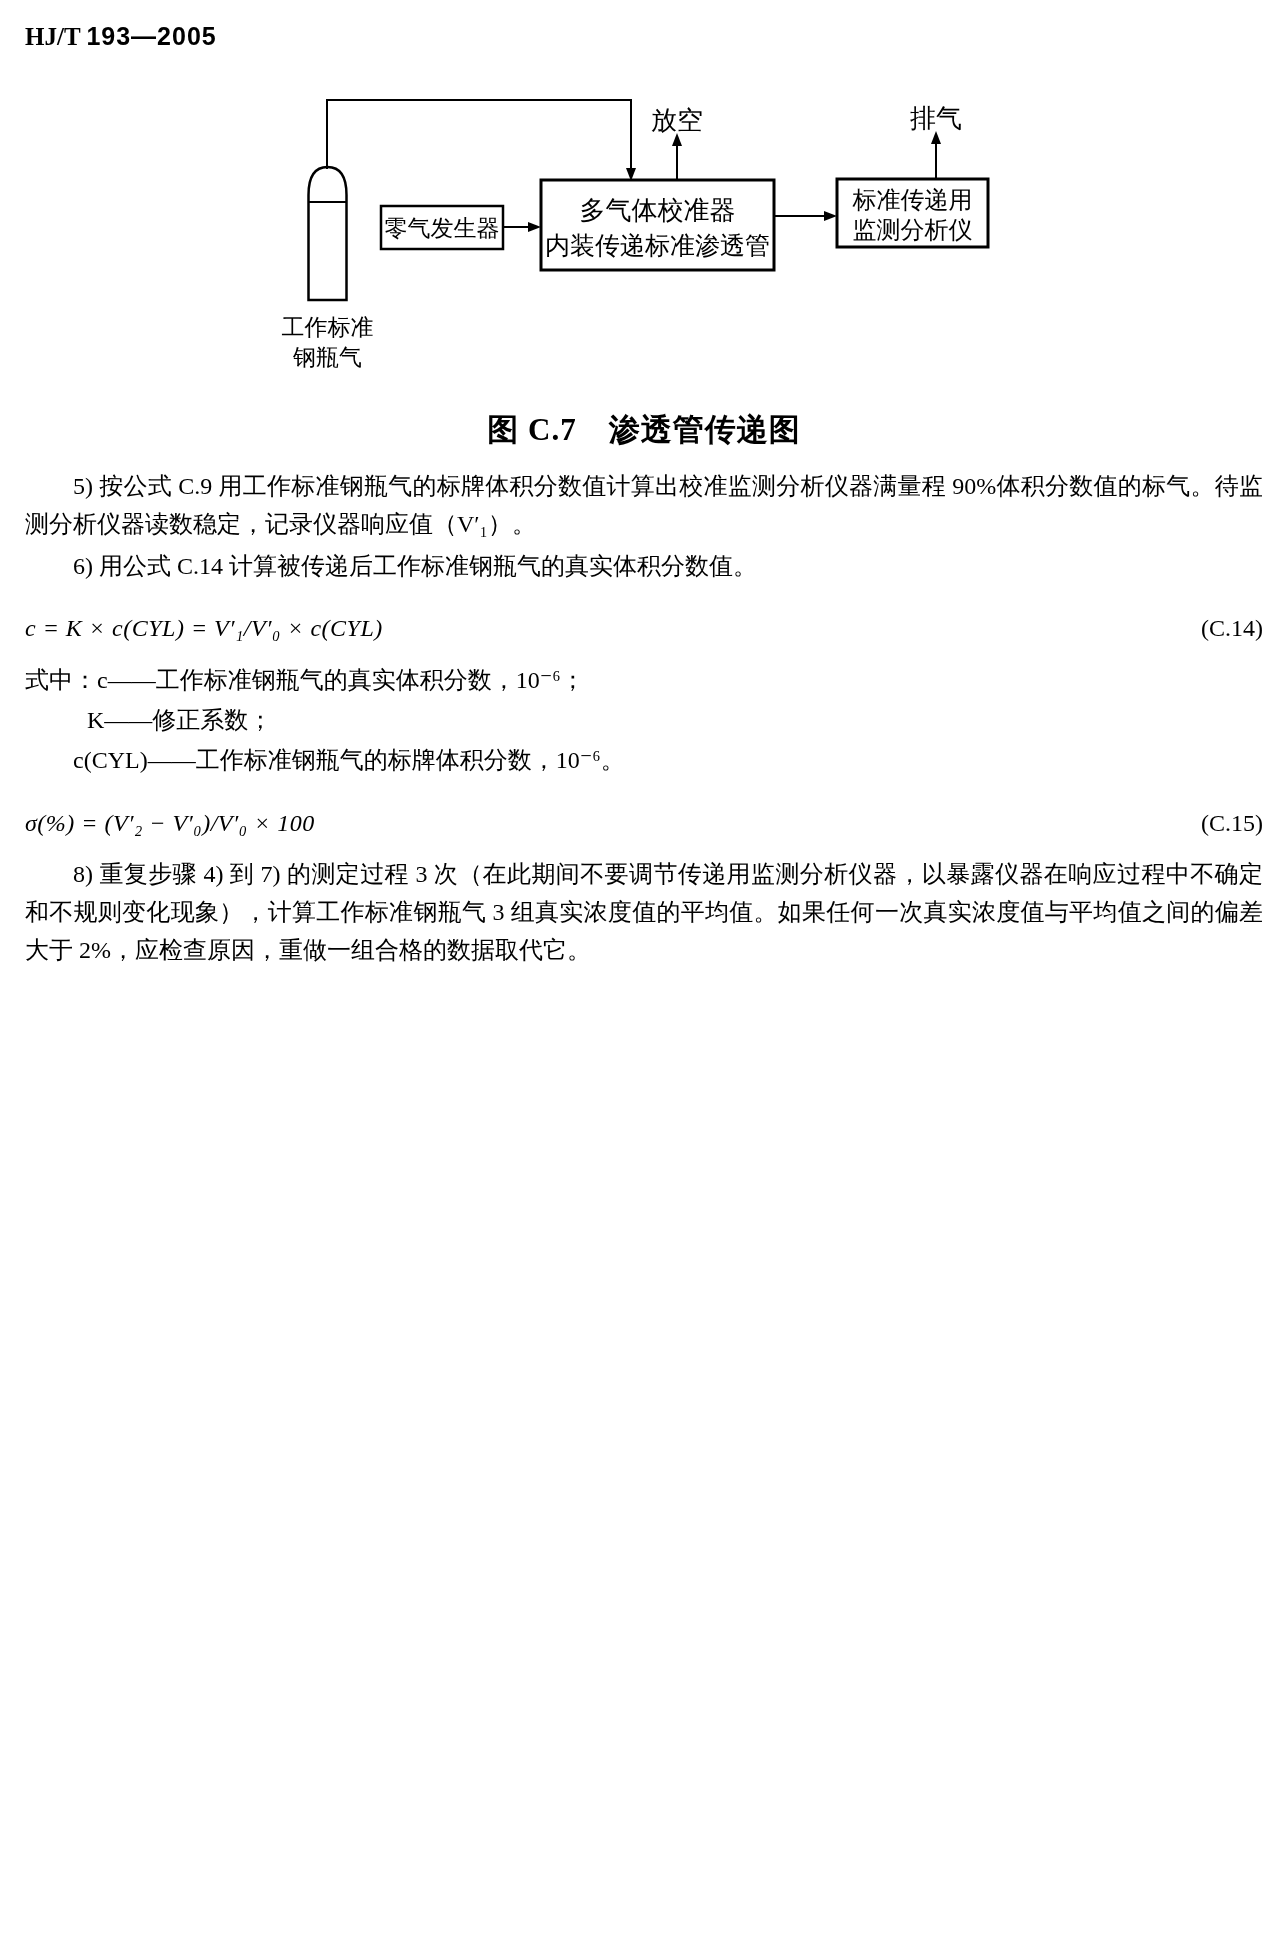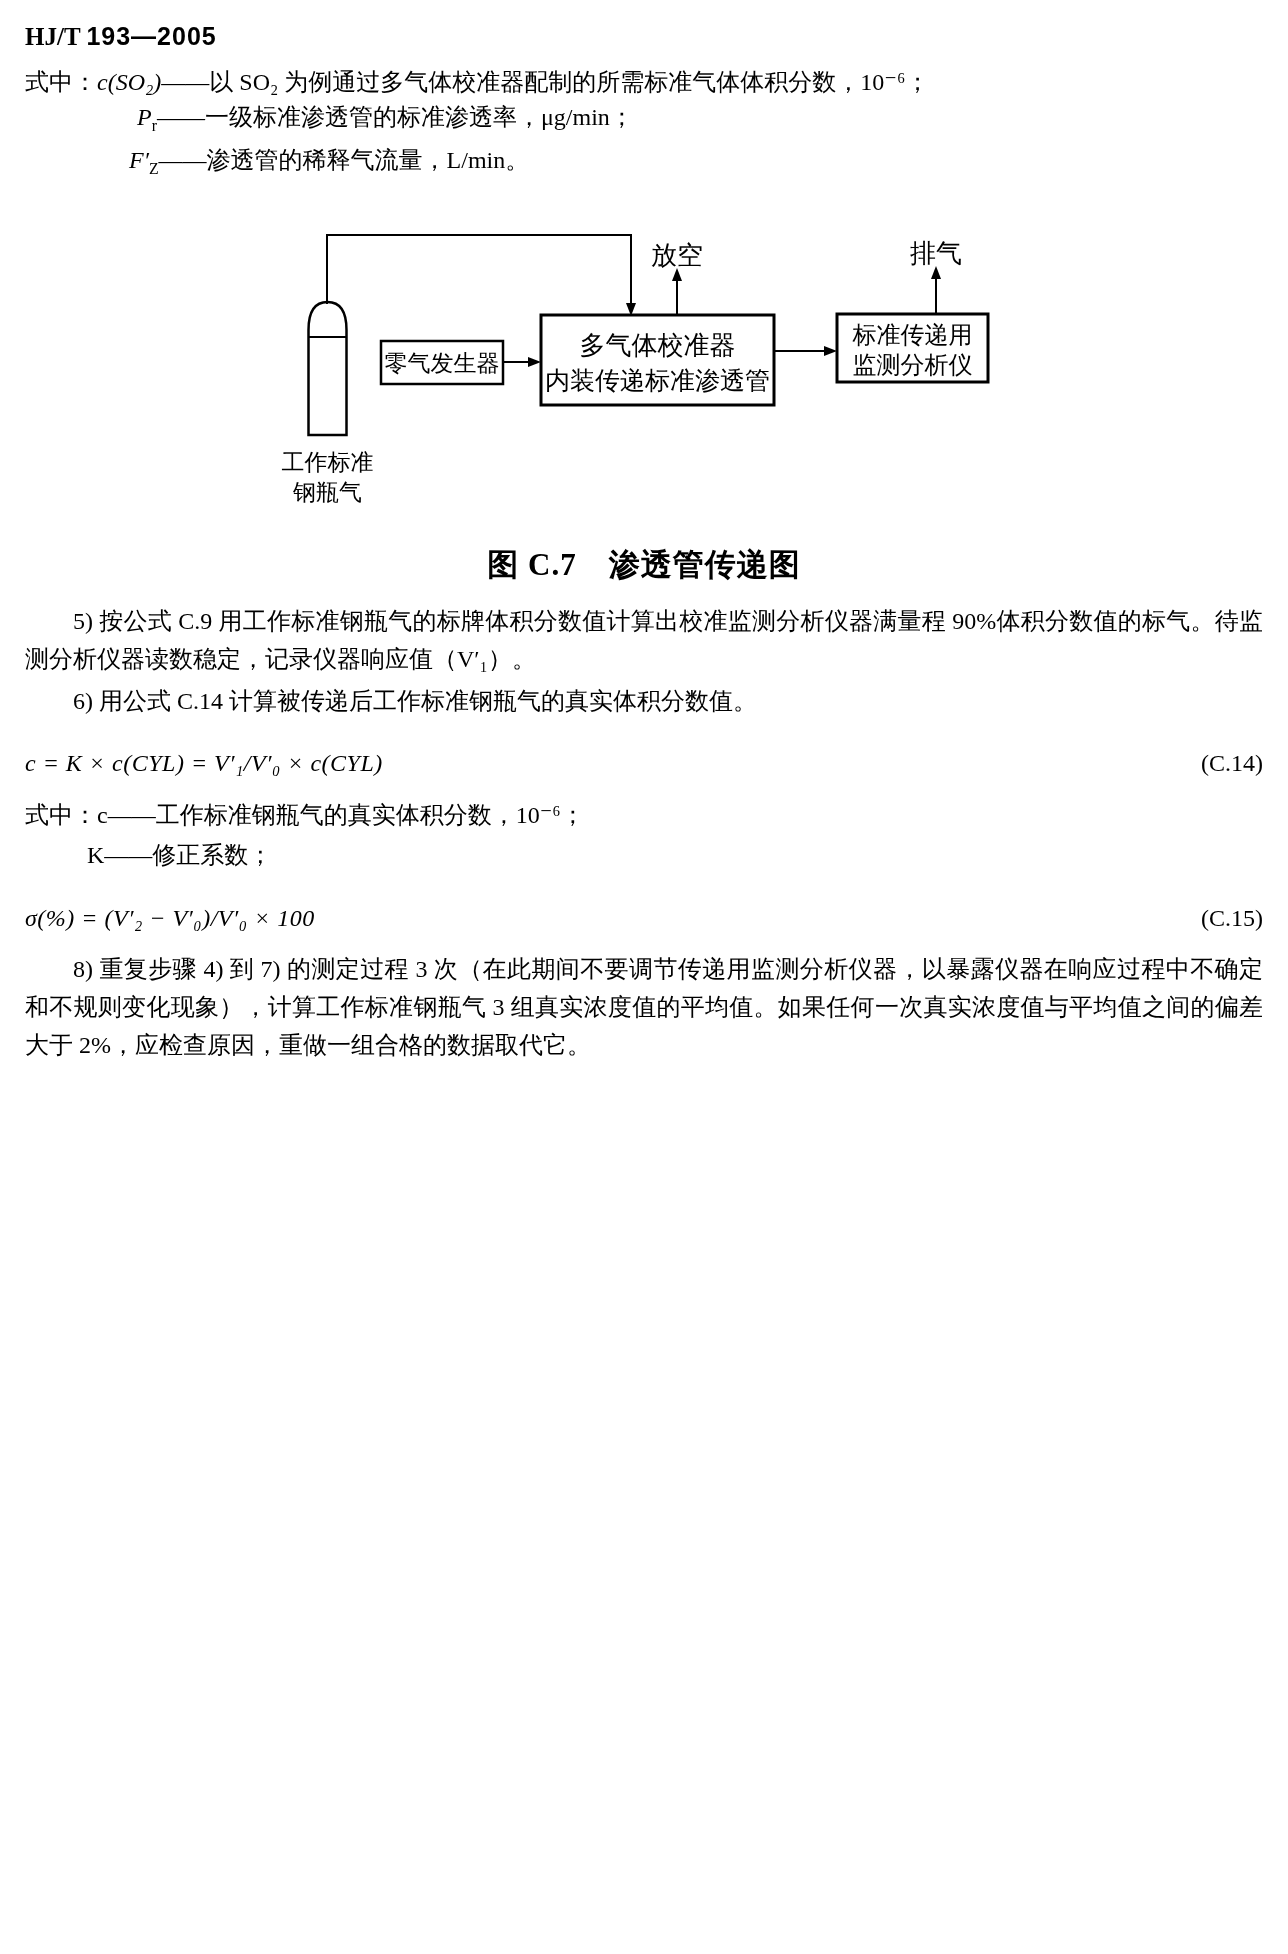--- a/index.html
+++ b/index.html
@@ -40,31 +40,20 @@
 <body>
 
 <div class="page">
   <div class="content">
 
     <div class="doc-header">
       <span class="hdr-prefix">HJ/T</span>
       <span class="hdr-num">193—2005</span>
     </div>
 
-    <div class="terms">
-      <div class="term-line indent-a">
-        <span>式中：</span><span class="v">c(SO₂)</span><span>——以 SO₂ 为例通过多气体校准器配制的所需标准气体体积分数，10⁻⁶；</span>
-      </div>
-      <div class="term-line indent-b">
-        <span class="v">P</span><sub>r</sub><span>——一级标准渗透管的标准渗透率，μg/min；</span>
-      </div>
-      <div class="term-line indent-c">
-        <span class="v">F′</span><sub>Z</sub><span>——渗透管的稀释气流量，L/min。</span>
-      </div>
-    </div>
 
     <svg class="diagram" width="1238" height="320" viewBox="25 0 1238 320">
 
       <path d="M327,92 V23 H631 V92" fill="none" stroke="#000" stroke-width="2"></path>
       <polygon points="631,104 626,91 636,91" fill="#000"></polygon>
 
       <g>
         <path d="M308.5,223 V118 C308.5,98 316,90 327.5,90 C339,90 346.5,98 346.5,118 V223 Z" fill="none" stroke="#000" stroke-width="2.5"></path>
         <line x1="308.5" y1="125" x2="346.5" y2="125" stroke="#000" stroke-width="2"></line>
       </g>
@@ -106,20 +95,23 @@
       <span class="eqno">(C.14)</span>
     </div>
 
     <div>
       <div class="term2-line indent2-a">
         <span>式中：</span><span class="v">c</span><span>——工作标准钢瓶气的真实体积分数，10⁻⁶；</span>
       </div>
       <div class="term2-line indent2-b">
         <span class="v">K</span><span>——修正系数；</span>
       </div>
+      <div class="term2-line indent2-c">
+        <span class="v">c(CYL)</span><span>——工作标准钢瓶气的标牌体积分数，10⁻⁶。</span>
+      </div>
     </div>
 
 
     <div class="formula-row">
       <span class="formula">σ(%) = (V′₂ − V′₀)/V′₀ × 100</span>
       <span class="eqno">(C.15)</span>
     </div>
 
     <p class="para">8) 重复步骤 4) 到 7) 的测定过程 3 次（在此期间不要调节传递用监测分析仪器，以暴露仪器在响应过程中不确定和不规则变化现象），计算工作标准钢瓶气 3 组真实浓度值的平均值。如果任何一次真实浓度值与平均值之间的偏差大于 2%，应检查原因，重做一组合格的数据取代它。</p>
 

